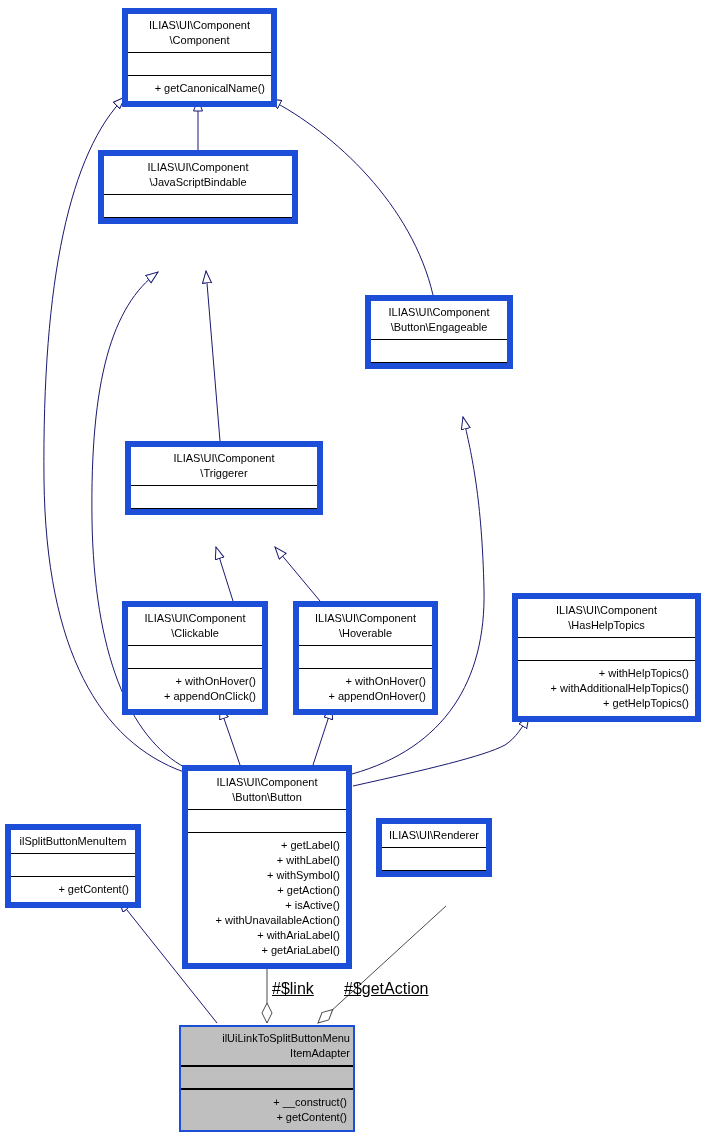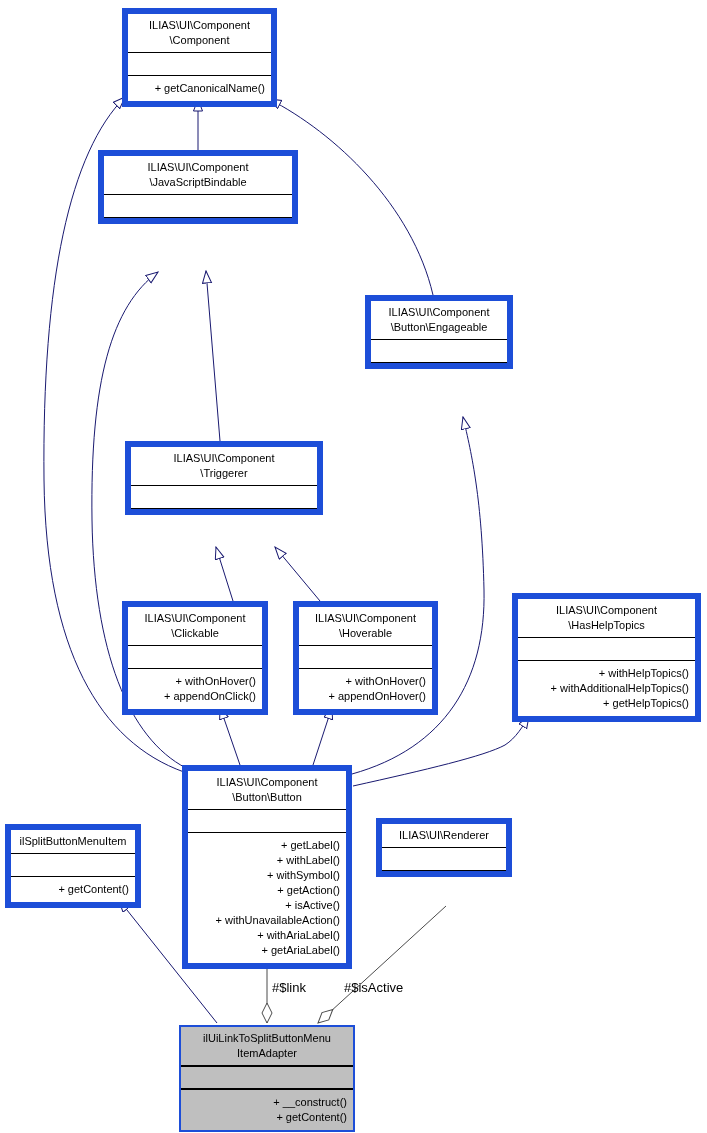--- a/index.html
+++ b/index.html
@@ -6,22 +6,22 @@
   #canvas{position:relative;width:707px;height:1133px;background:#ffffff;overflow:hidden;
           font-family:"Liberation Sans",sans-serif;}
   #edges{position:absolute;left:0;top:0;width:707px;height:1133px;}
   .box{position:absolute;background:#ffffff;border:6px solid #1d4ed8;box-sizing:border-box;
        font-size:11px;color:#000;}
   .box .t{text-align:center;border-bottom:1px solid #000;padding:4px 3px;line-height:15px;
           white-space:pre-line;}
   .box .a{height:23px;border-bottom:1px solid #000;box-sizing:border-box;}
   .box .m{padding:5px 6px;line-height:15px;white-space:pre-line;text-align:right;}
   .box.hl{background:#bfbfbf;border-width:2px;}
-  .box.hl .t,.box.hl .a{border-bottom-width:2px;}
-  .elabel{position:absolute;font-size:13px;color:#000;white-space:nowrap;}
+  .box.hl .t,.box.hl .a{border-bottom-width:2px;text-align:right;}
+  .elabel{position:absolute;font-size:16px;color:#000;white-space:nowrap;text-decoration:underline;}
   path.inh{fill:none;stroke:#191970;stroke-width:1;}
   path.agg{fill:none;stroke:#4b4b4b;stroke-width:1;}
 </style>
 </head>
 <body>
 
 <div id="canvas">
 
   <svg id="edges" width="707" height="1133" viewBox="0 0 707 1133">
     <defs>
@@ -111,29 +111,29 @@
 + withAriaLabel()
 + getAriaLabel()</div>
   </div>
 
   <div class="box" style="left:5px;top:824px;width:136px;">
     <div class="t">ilSplitButtonMenuItem</div>
     <div class="a"></div>
     <div class="m">+ getContent()</div>
   </div>
 
-  <div class="box" style="left:376px;top:818px;width:136px;">
+  <div class="box" style="left:376px;top:818px;width:116px;">
     <div class="t">ILIAS\UI\Renderer</div>
     <div class="a"></div>
   </div>
 
   <div class="box hl" style="left:179px;top:1025px;width:176px;">
     <div class="t">ilUiLinkToSplitButtonMenu
 ItemAdapter</div>
     <div class="a"></div>
     <div class="m">+ __construct()
 + getContent()</div>
   </div>
 
   <div class="elabel" style="left:272px;top:980px;">#$link</div>
-  <div class="elabel" style="left:344px;top:980px;">#$isActive</div>
+  <div class="elabel" style="left:344px;top:980px;">#$getAction</div>
 
 </div>
 
 </body></html>

